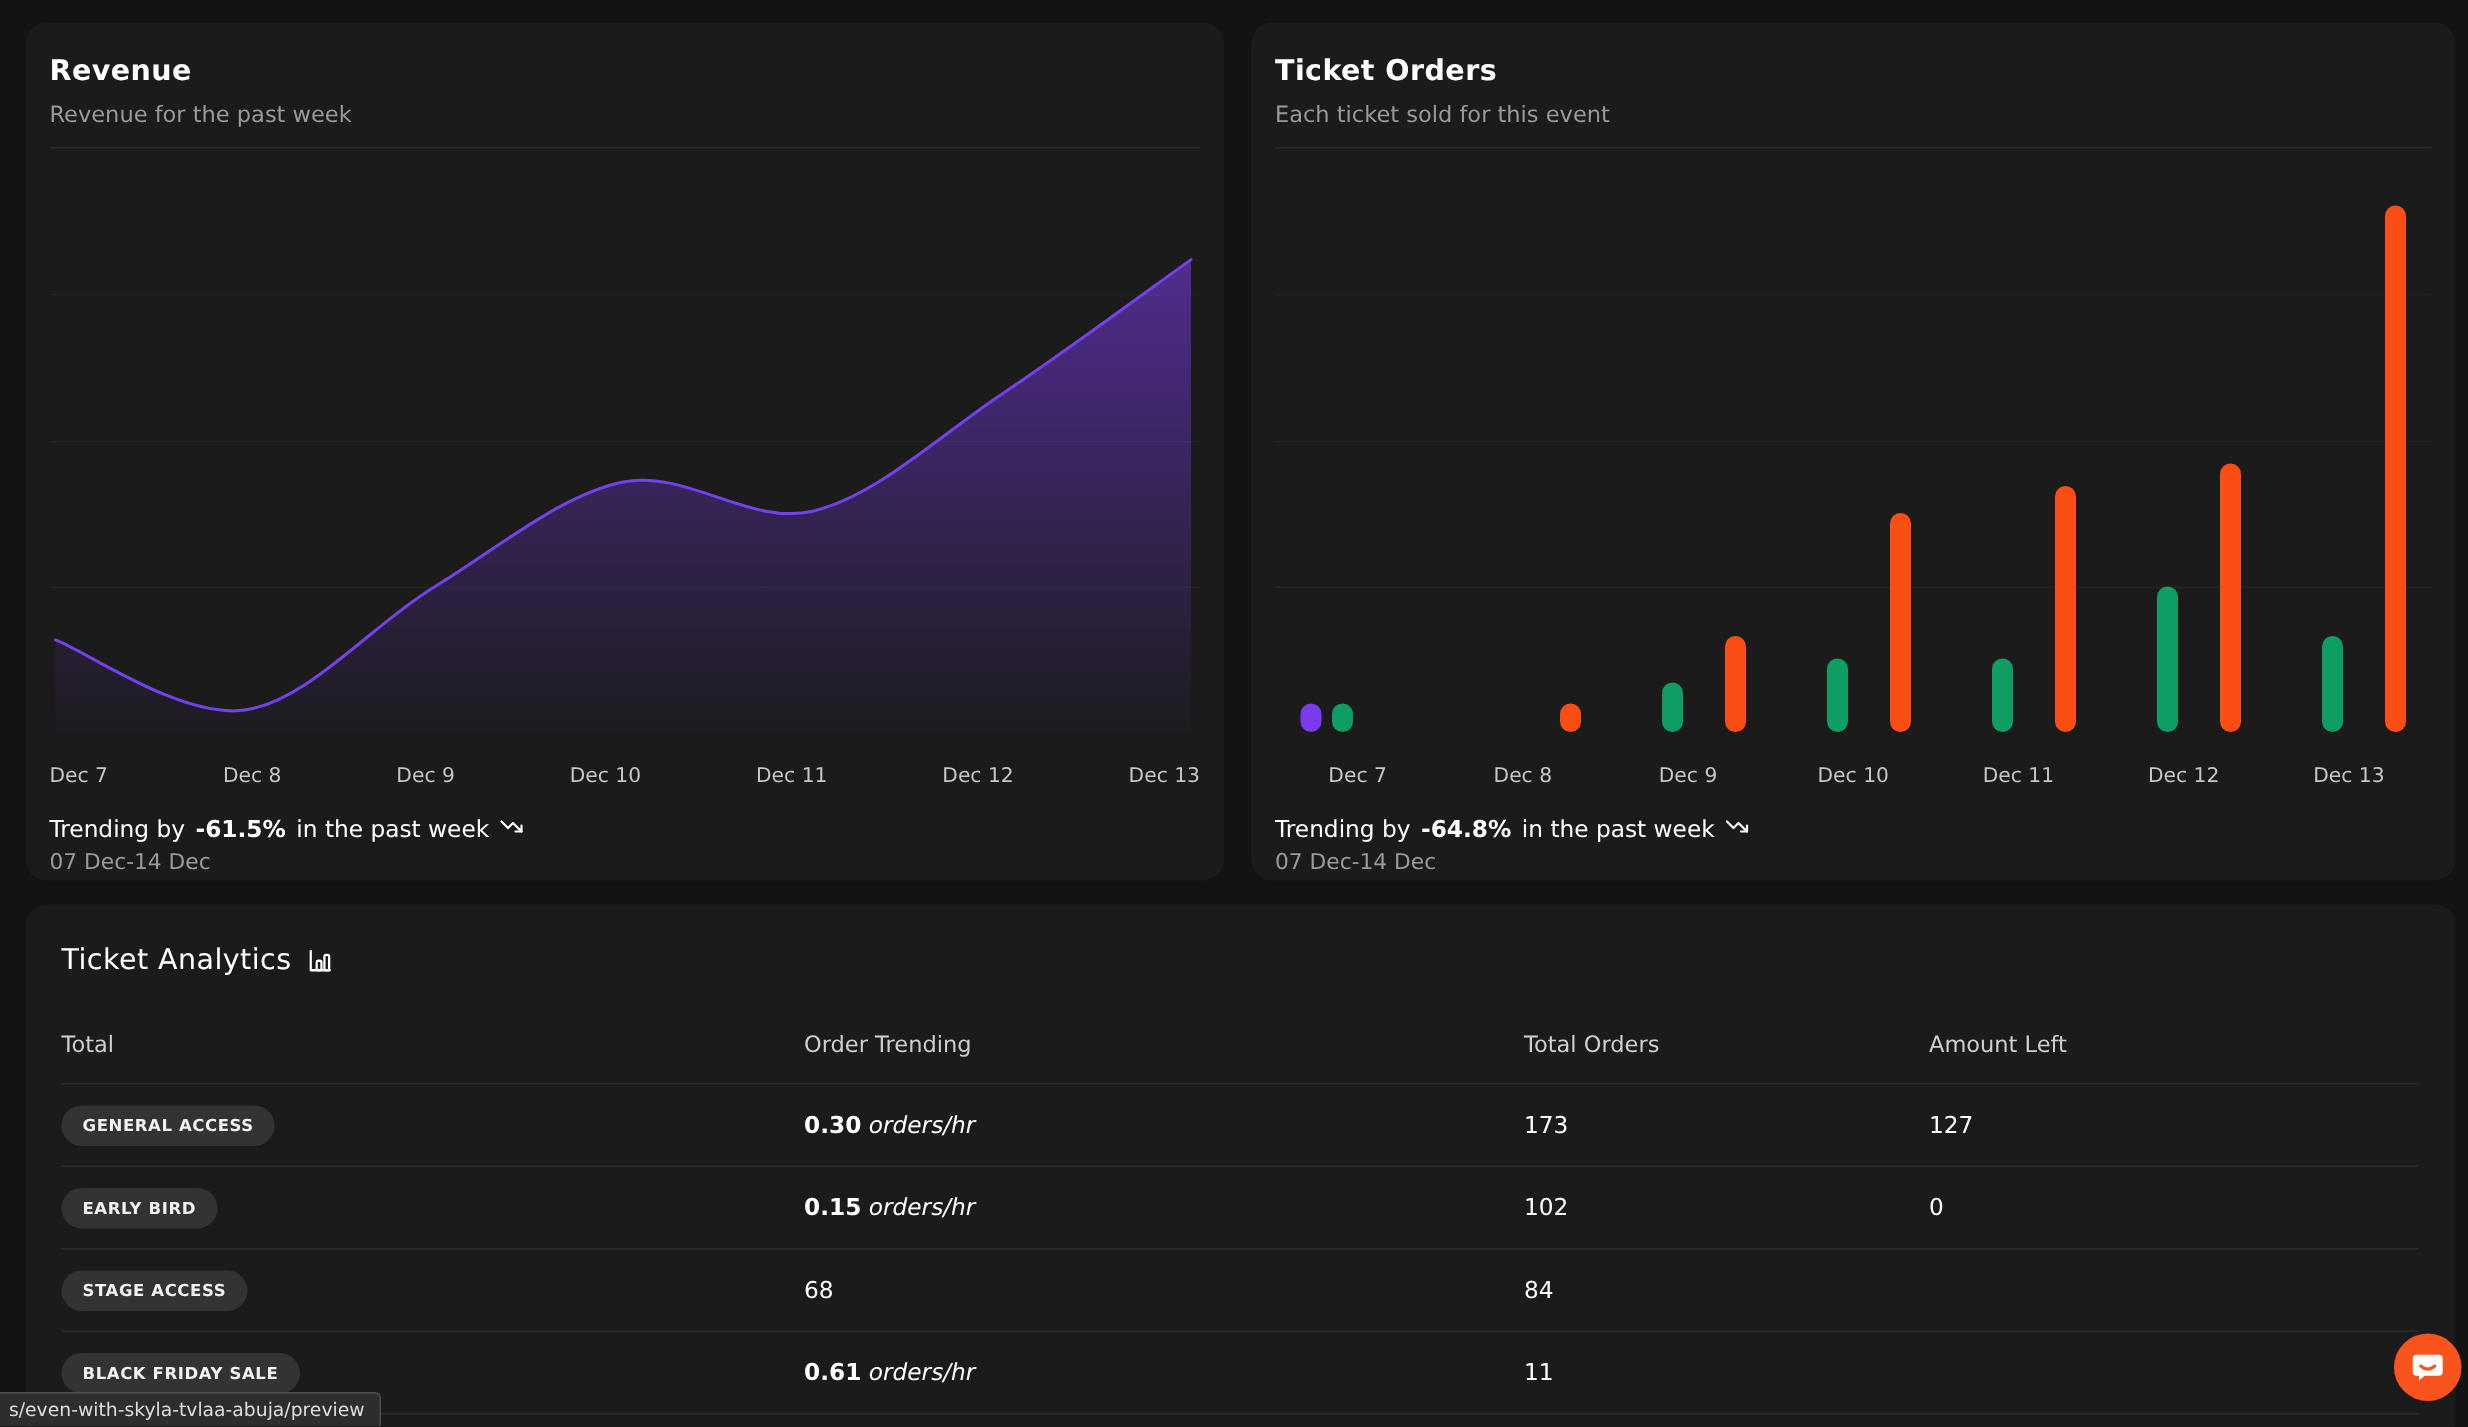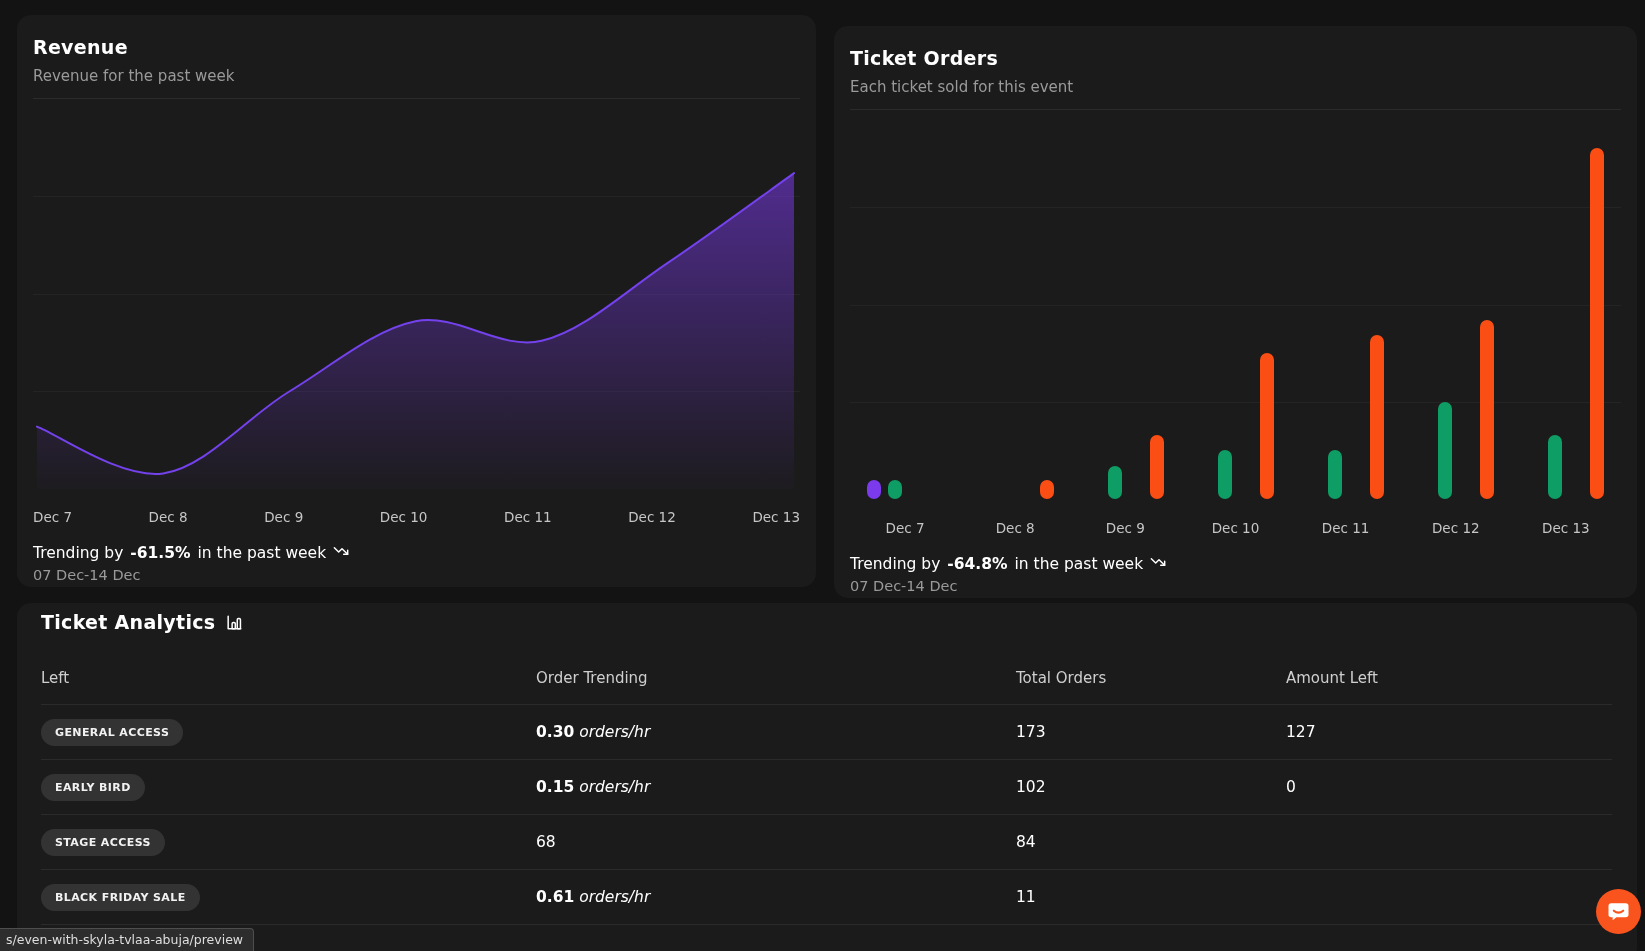--- a/index.html
+++ b/index.html
@@ -10,40 +10,40 @@
   }
   *{box-sizing:border-box}
   html,body{margin:0;padding:0}
   body{
     width:1645px;height:951px;overflow:hidden;position:relative;
     background:var(--page-bg);color:#fff;
     font-family:"DejaVu Sans","Liberation Sans",sans-serif;
   }
   .card{position:absolute;background:var(--card-bg);border-radius:14px;padding:0 16px}
   #revenue-card{left:17px;top:15px;width:799px;height:572px}
-  #orders-card{left:834px;top:26px;width:803px;height:572px}
+  #orders-card{left:834px;top:15px;width:803px;height:572px}
   #analytics-card{left:17px;top:603px;width:1620px;height:360px;padding:0 25px 0 24px}
   .card-title{margin:20px 0 0;font-size:19px;font-weight:800;letter-spacing:.3px;line-height:25px}
   .card-subtitle{margin:6px 0 0;font-size:15px;color:var(--muted);line-height:20px}
   .chart-area{position:relative;height:390px;margin-top:12px;border-top:1px solid var(--sep)}
   .gridline{position:absolute;left:0;right:0;height:1px;background:var(--grid)}
   .g25{top:25%}.g50{top:50%}.g75{top:75%}
   .chart-area svg{position:absolute;inset:0}
   .bands{position:absolute;inset:0;display:flex;align-items:flex-end}
   .band{flex:1;display:flex;justify-content:center;align-items:flex-end;gap:7px}
   .bar{width:14px;border-radius:7px}
   .xlabels{display:flex;margin-top:20px;font-size:13.5px;color:var(--axis);line-height:18px}
   .xlabels.between{justify-content:space-between}
   .xlabels .xcell{flex:1;text-align:center}
   .trend-line{margin-top:17px;font-size:15.5px;display:flex;align-items:flex-start;gap:7px;line-height:20px}
   .trend-line b{font-weight:800}
   .trend-icon{display:inline-flex;color:#fff}
   .date-range{margin-top:3px;font-size:14.5px;color:var(--muted);line-height:19px}
   
-  .analytics-title{display:flex;align-items:center;gap:10px;margin-top:6px;font-size:19px;font-weight:700;letter-spacing:.3px;line-height:26px}
+  .analytics-title{display:flex;align-items:center;gap:10px;margin-top:24px;font-size:19px;font-weight:400;letter-spacing:.3px;line-height:26px}
   .thead,.trow{display:grid;grid-template-columns:495px 480px 270px 326px;align-items:center}
   .thead{height:70px;padding-top:16px;border-bottom:1px solid var(--sep);color:#CFCFCF;font-size:15px;font-weight:400}
   .trow{height:55px;border-bottom:1px solid var(--sep);font-size:15.5px}
   .right{text-align:left}
   .badge{display:inline-block;background:var(--badge-bg);color:#F2F2F2;font-size:11px;font-weight:800;letter-spacing:.4px;padding:7px 14px;border-radius:14px;white-space:nowrap}
   .freq .num{font-weight:600}
   .freq .unit{font-style:italic}
   
   #status-tooltip{position:absolute;left:0;bottom:0;background:#2D2D2D;border:1px solid #4E4E4E;border-left:none;border-bottom:none;border-top-right-radius:4px;padding:3px 10px 4px 6px;font-size:12.5px;color:#DEDEDE;line-height:15px;z-index:5}
   
@@ -173,21 +173,21 @@
     <span>Ticket Analytics</span>
     <span style="display:inline-flex">
       <svg width="19" height="19" viewBox="0 0 24 24" fill="none" stroke="#fff" stroke-width="1.9" stroke-linecap="round" stroke-linejoin="round">
         <path d="M4 4v16h16"></path>
         <rect x="9" y="12" width="4" height="8" rx="1.5"></rect>
         <rect x="15.5" y="7" width="4" height="13" rx="1.5"></rect>
       </svg>
     </span>
   </div>
   <div class="thead">
-    <div>Left</div>
+    <div>Total</div>
     <div>Order Trending</div>
     <div class="right">Total Orders</div>
     <div class="right">Amount Left</div>
   </div>
   <div id="table-body">
       <div class="trow">
         <div><span class="badge">GENERAL ACCESS</span></div>
         <div class="freq"><span class="num">0.30</span><span class="unit"> orders/hr</span></div>
         <div class="right">173</div>
         <div class="right">127</div>

